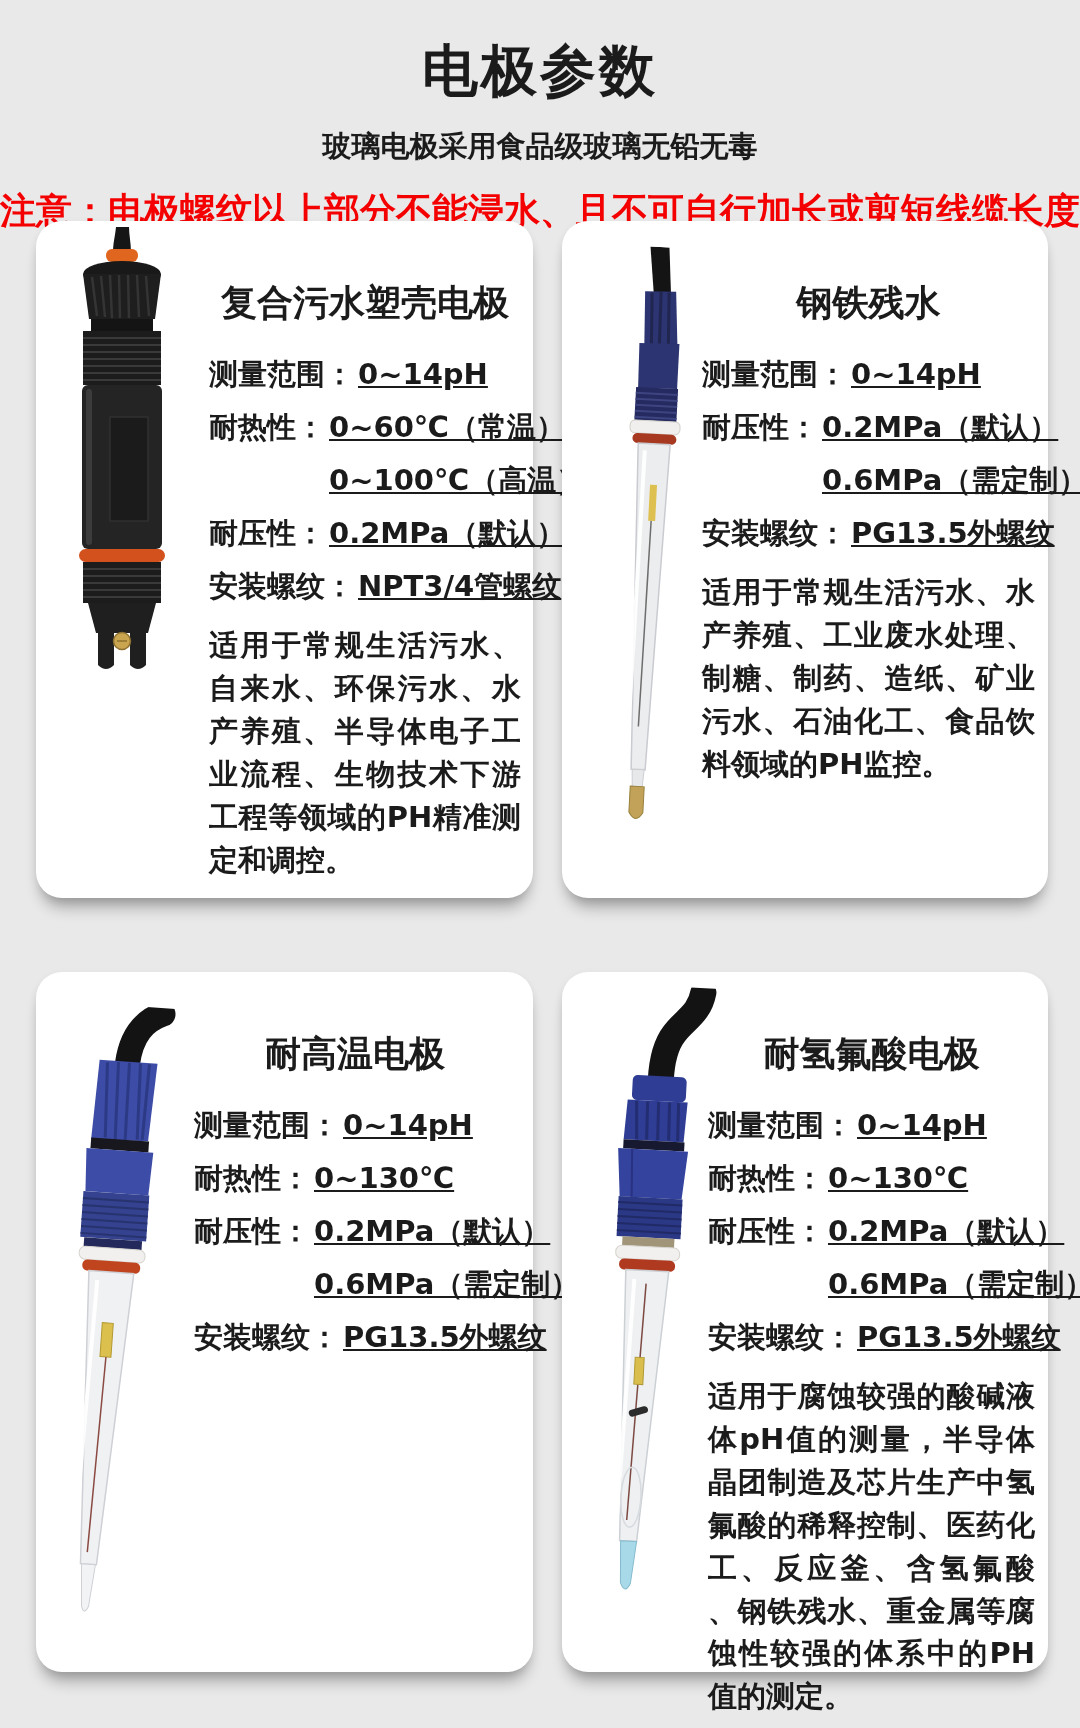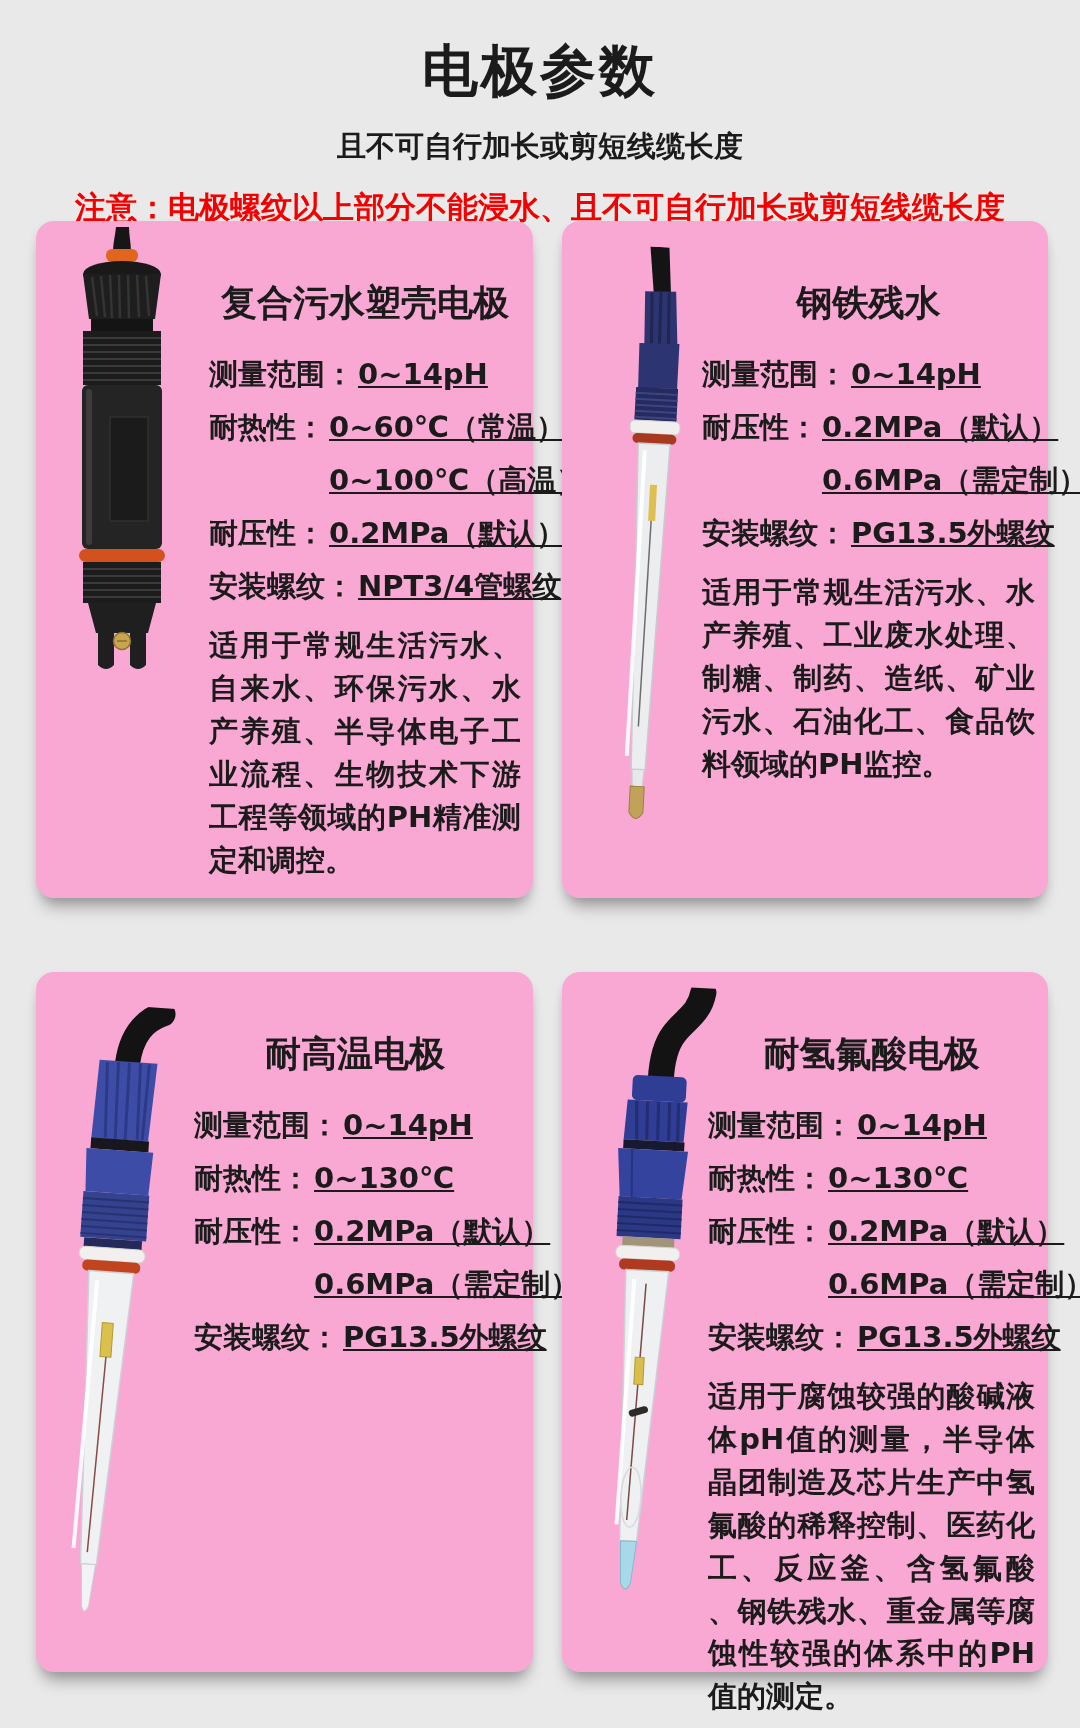--- a/index.html
+++ b/index.html
@@ -20,34 +20,34 @@
     letter-spacing:3px;
   }
   .page-subtitle{
     margin-top:17px;
     text-align:center;
     font-size:29px;font-weight:bold;
   }
   .warning-note{
     margin-top:20px;
     text-align:center;
-    font-size:31px;font-weight:bold;
+    font-size:36px;font-weight:bold;
     color:#f40000;
   }
   .service-note{
     margin-top:7px;
     text-align:right;
     padding-right:54px;
     font-size:28px;font-weight:bold;
   }
   
   .card{
     position:absolute;
-    background:#f9a8d4;
-    border-radius:18px;
+    background:#ffffff;
+    border-radius:26px;
     box-shadow:0 14px 16px -6px rgba(0,0,0,.33), 0 3px 8px rgba(0,0,0,.07);
   }
   #card1{left:36px;top:221px;width:497px;height:677px;}
   #card2{left:562px;top:221px;width:486px;height:677px;}
   #card3{left:36px;top:972px;width:497px;height:700px;}
   #card4{left:562px;top:972px;width:486px;height:700px;}
 
   .electrode{position:absolute;}
   #card1 .electrode{left:36px;top:6px;}
   #card2 .electrode{left:58px;top:26px;transform:rotate(3deg);transform-origin:50% 8%;}
@@ -80,21 +80,21 @@
     line-height:1.48;
     text-align:justify;
   }
 </style>
 </head>
 <body>
 
 <div class="page">
 
   <h1 class="page-title">电极参数</h1>
-  <div class="page-subtitle">且不可自行加长或剪短线缆长度</div>
+  <div class="page-subtitle">玻璃电极采用食品级玻璃无铅无毒</div>
   <div class="warning-note">注意：电极螺纹以上部分不能浸水、且不可自行加长或剪短线缆长度</div>
   <div class="service-note">更多工况咨询在线客服</div>
 
   <section class="card" id="card1">
     <div class="electrode">
       <svg width="100" height="460" viewBox="0 0 100 460">
         <path d="M44 0 C43 10 41 16 41 26 L59 26 C59 16 57 8 57 0 Z" fill="#161616"></path>
         <rect x="34" y="22" width="32" height="13" rx="6" fill="#e0661f"></rect>
         <ellipse cx="50" cy="47" rx="39" ry="13" fill="#191919"></ellipse>
         <path d="M11 47 L89 47 L83 92 L17 92 Z" fill="#1e1e1e"></path>

